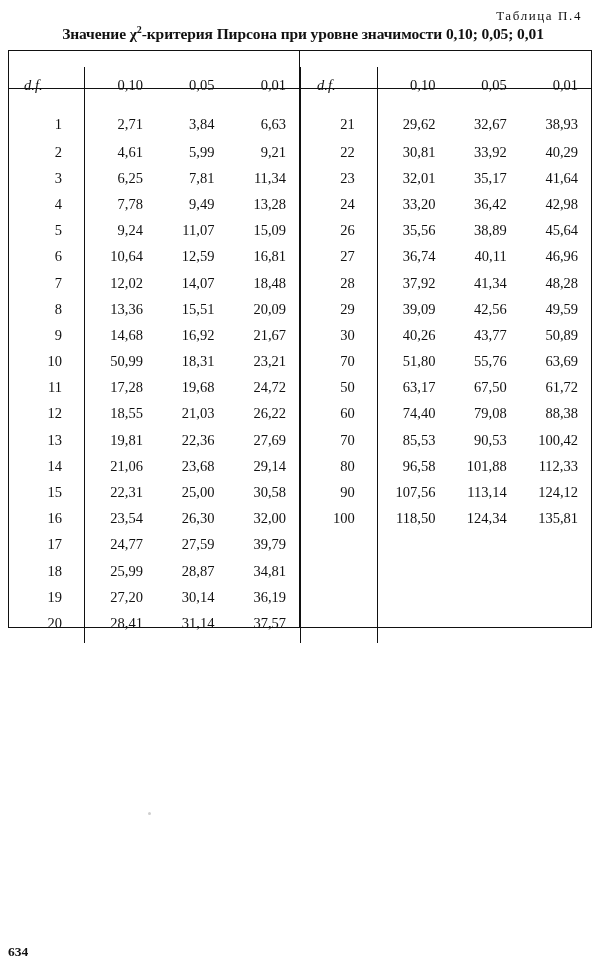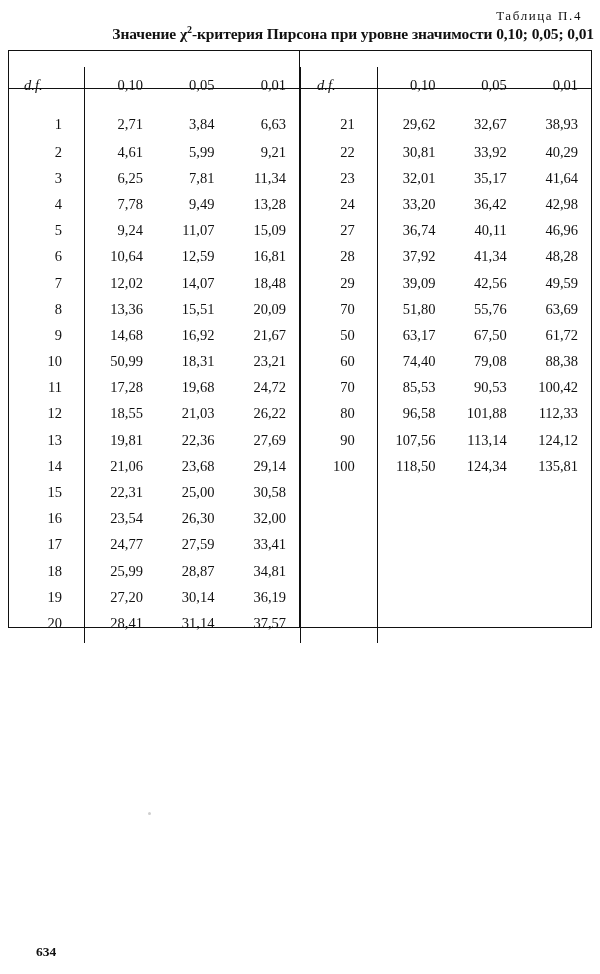--- a/index.html
+++ b/index.html
@@ -27,21 +27,21 @@
     top: 8px;
     font-family: "Liberation Serif", serif;
     font-size: 13px;
     letter-spacing: 1.6px;
   }
   .title {
     position: absolute;
     left: 12px;
     right: 6px;
     top: 24px;
-    text-align: right;
+    text-align: center;
     font-weight: bold;
     font-size: 15.5px;
     letter-spacing: -0.1px;
     white-space: nowrap;
     font-family: Liberation Serif, serif;
   }
   .title sup {
     font-size: 10px;
     vertical-align: super;
   }
@@ -143,21 +143,20 @@
     border-left: 1.2px solid #111;
   }
   .half .colsep.s1 { left: 26%; }
 
   .footer {
     position: absolute;
     left: 8px;
     bottom: 14px;
     font-weight: bold;
     font-size: 13.5px;
-    margin-left: 28px;
   }
   .speck {
     position: absolute;
     left: 148px;
     top: 812px;
     width: 3px;
     height: 3px;
     background: #cfcfcf;
     border-radius: 50%;
   }
@@ -291,21 +290,21 @@
             <tr>
               <td class="df">16</td>
               <td>23,54</td>
               <td>26,30</td>
               <td>32,00</td>
             </tr>
             <tr>
               <td class="df">17</td>
               <td>24,77</td>
               <td>27,59</td>
-              <td>33,41</td>
+              <td>39,79</td>
             </tr>
             <tr>
               <td class="df">18</td>
               <td>25,99</td>
               <td>28,87</td>
               <td>34,81</td>
             </tr>
             <tr>
               <td class="df">19</td>
               <td>27,20</td>
@@ -358,36 +357,48 @@
               <td>35,17</td>
               <td>41,64</td>
             </tr>
             <tr>
               <td class="df">24</td>
               <td>33,20</td>
               <td>36,42</td>
               <td>42,98</td>
             </tr>
             <tr>
+              <td class="df">26</td>
+              <td>35,56</td>
+              <td>38,89</td>
+              <td>45,64</td>
+            </tr>
+            <tr>
               <td class="df">27</td>
               <td>36,74</td>
               <td>40,11</td>
               <td>46,96</td>
             </tr>
             <tr>
               <td class="df">28</td>
               <td>37,92</td>
               <td>41,34</td>
               <td>48,28</td>
             </tr>
             <tr>
               <td class="df">29</td>
               <td>39,09</td>
               <td>42,56</td>
               <td>49,59</td>
+            </tr>
+            <tr>
+              <td class="df">30</td>
+              <td>40,26</td>
+              <td>43,77</td>
+              <td>50,89</td>
             </tr>
             <tr>
               <td class="df">70</td>
               <td>51,80</td>
               <td>55,76</td>
               <td>63,69</td>
             </tr>
             <tr>
               <td class="df">50</td>
               <td>63,17</td>

